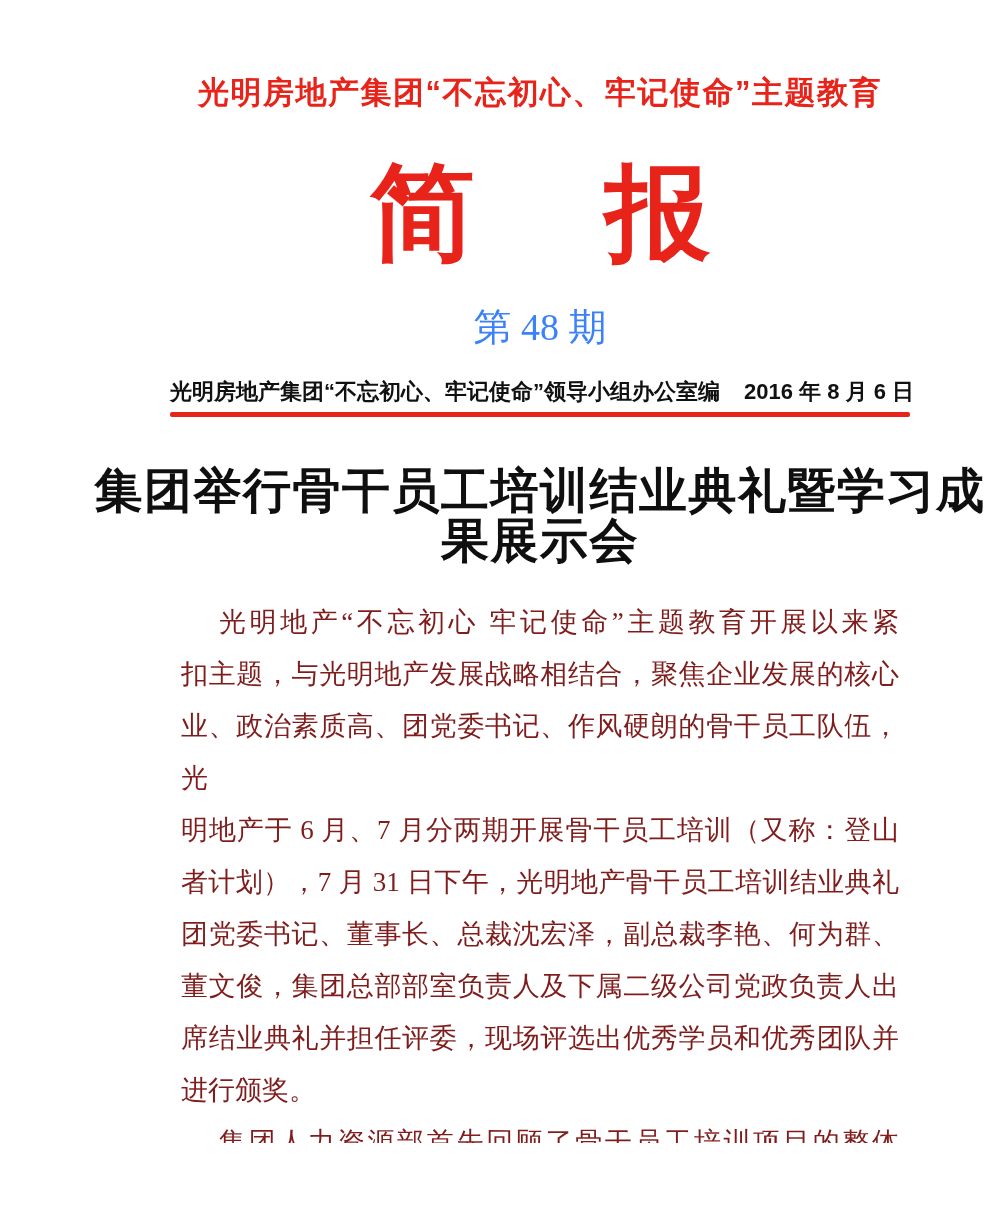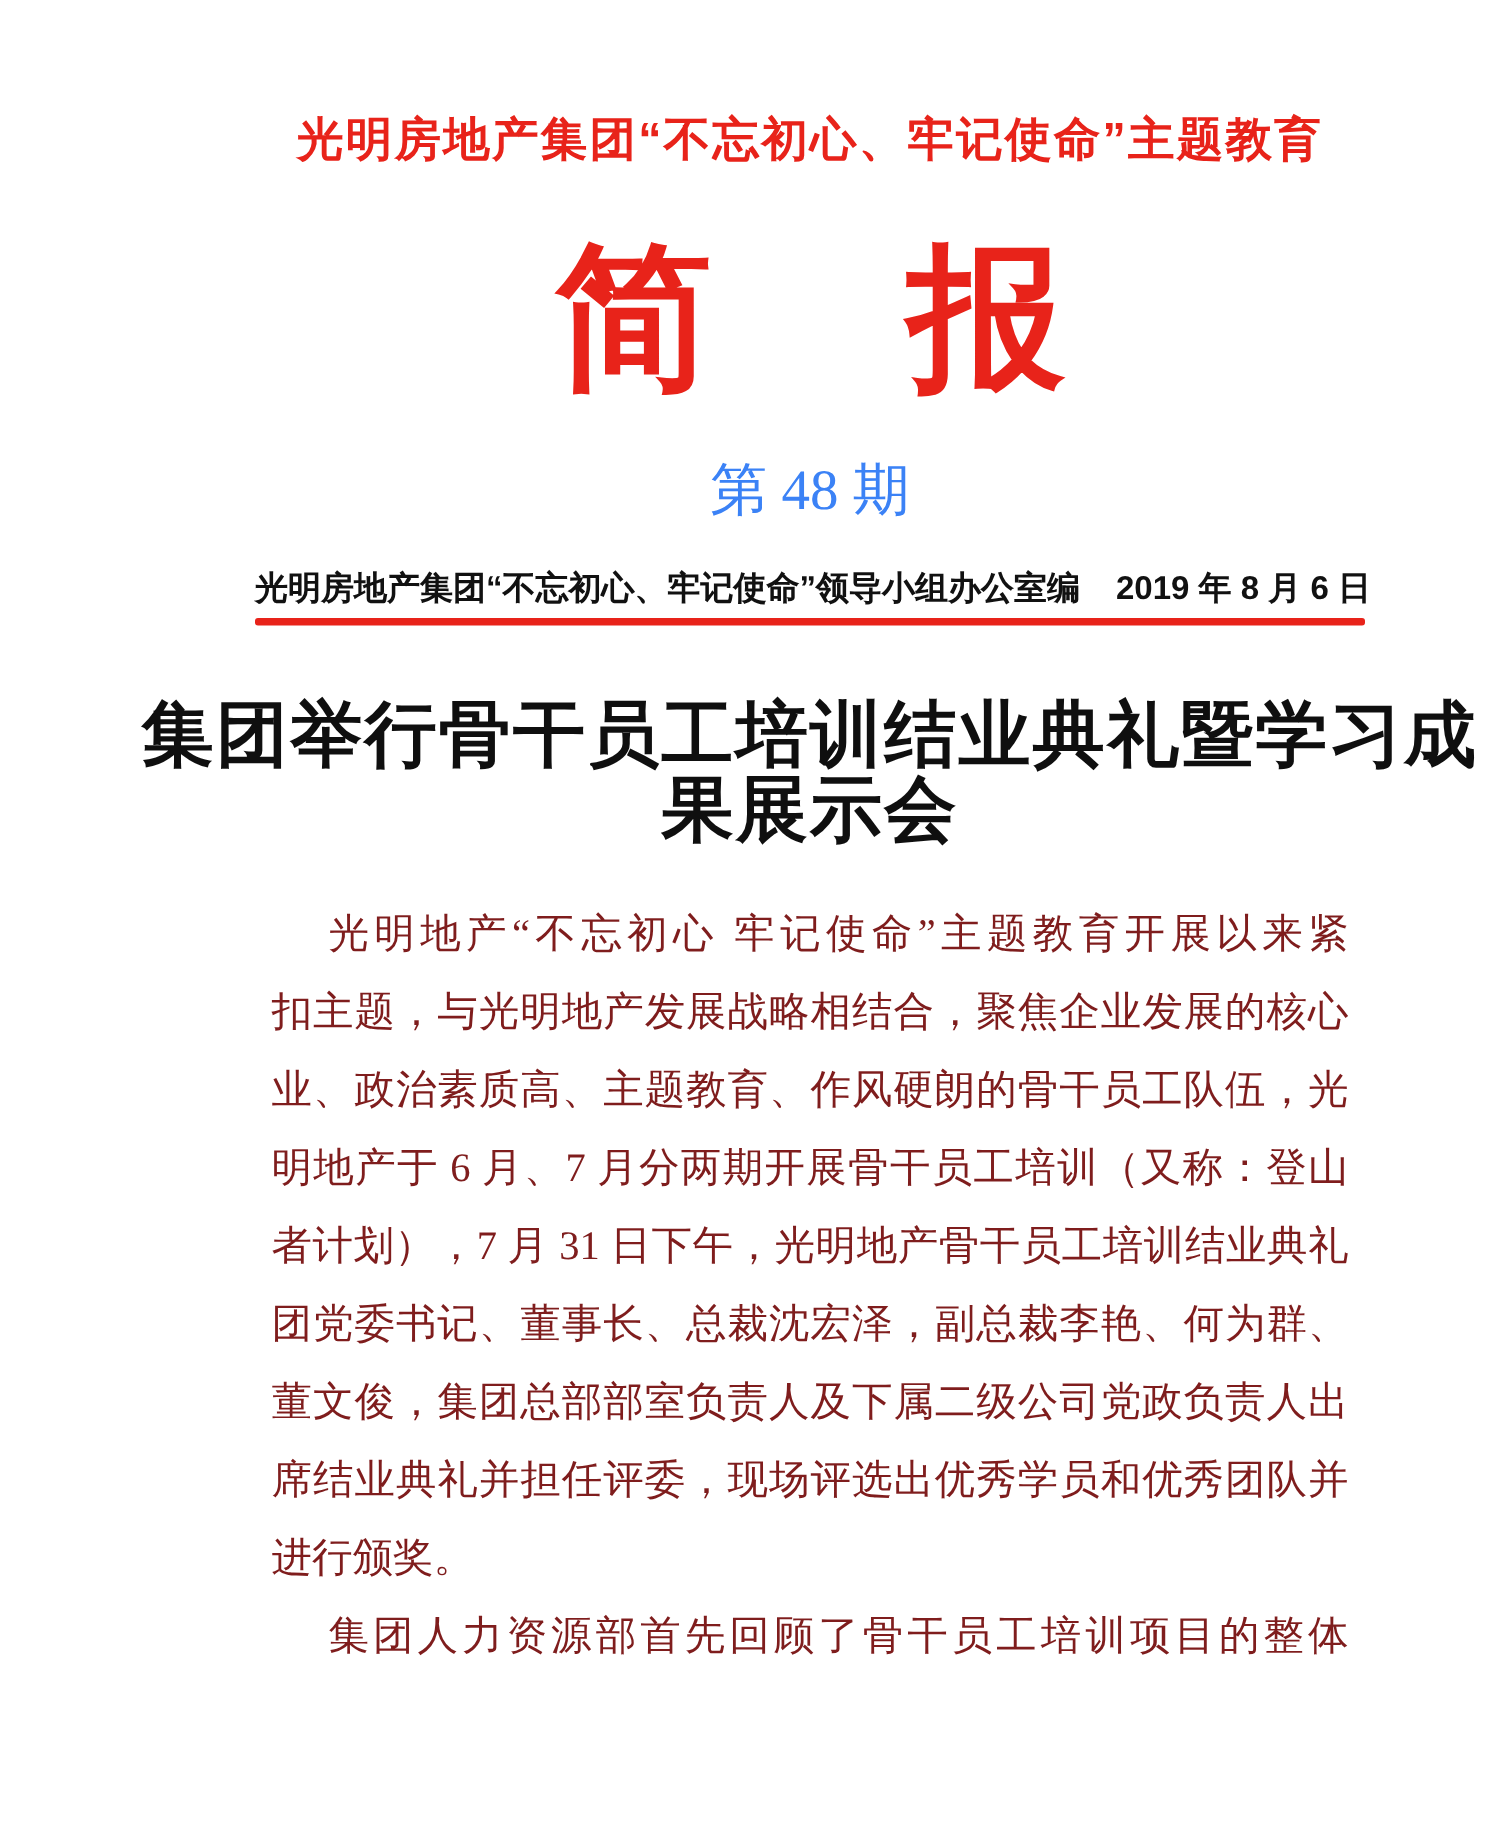--- a/index.html
+++ b/index.html
@@ -101,34 +101,34 @@
 
   <div class="masthead">
     <span>简</span>
     <span>报</span>
   </div>
 
   <div class="issue">第 48 期</div>
 
   <div class="editor-row">
     <span>光明房地产集团“不忘初心、牢记使命”领导小组办公室编</span>
-    <span>2019 年 8 月 6 日</span>
+    <span>2016 年 8 月 6 日</span>
   </div>
 
   <div class="rule"></div>
 
   <div class="heading">
     <div>集团举行骨干员工培训结业典礼暨学习成</div>
     <div>果展示会</div>
   </div>
 
   <div class="body">
     <div class="line para-first">光明地产“不忘初心 牢记使命”主题教育开展以来紧</div>
     <div class="line">扣主题，与光明地产发展战略相结合，聚焦企业发展的核心</div>
-    <div class="line">业、政治素质高、主题教育、作风硬朗的骨干员工队伍，光</div>
+    <div class="line">业、政治素质高、团党委书记、作风硬朗的骨干员工队伍，光</div>
     <div class="line">明地产于 6 月、7 月分两期开展骨干员工培训（又称：登山</div>
     <div class="line">者计划），7 月 31 日下午，光明地产骨干员工培训结业典礼</div>
     <div class="line">团党委书记、董事长、总裁沈宏泽，副总裁李艳、何为群、</div>
     <div class="line">董文俊，集团总部部室负责人及下属二级公司党政负责人出</div>
     <div class="line">席结业典礼并担任评委，现场评选出优秀学员和优秀团队并</div>
     <div class="line short">进行颁奖。</div>
     <div class="line para-first">集团人力资源部首先回顾了骨干员工培训项目的整体</div>
   </div>
 
 </div>

